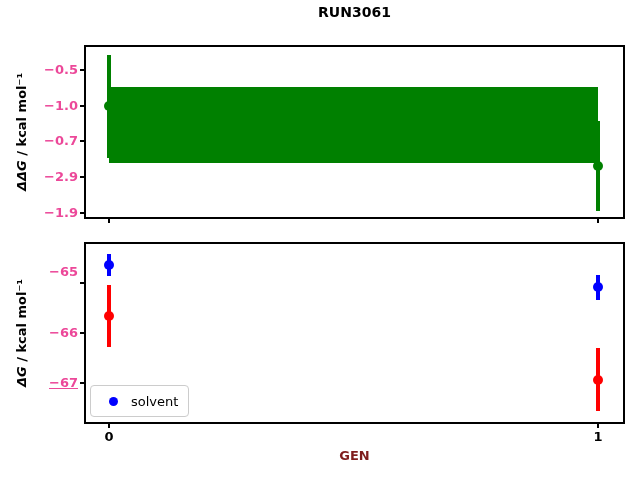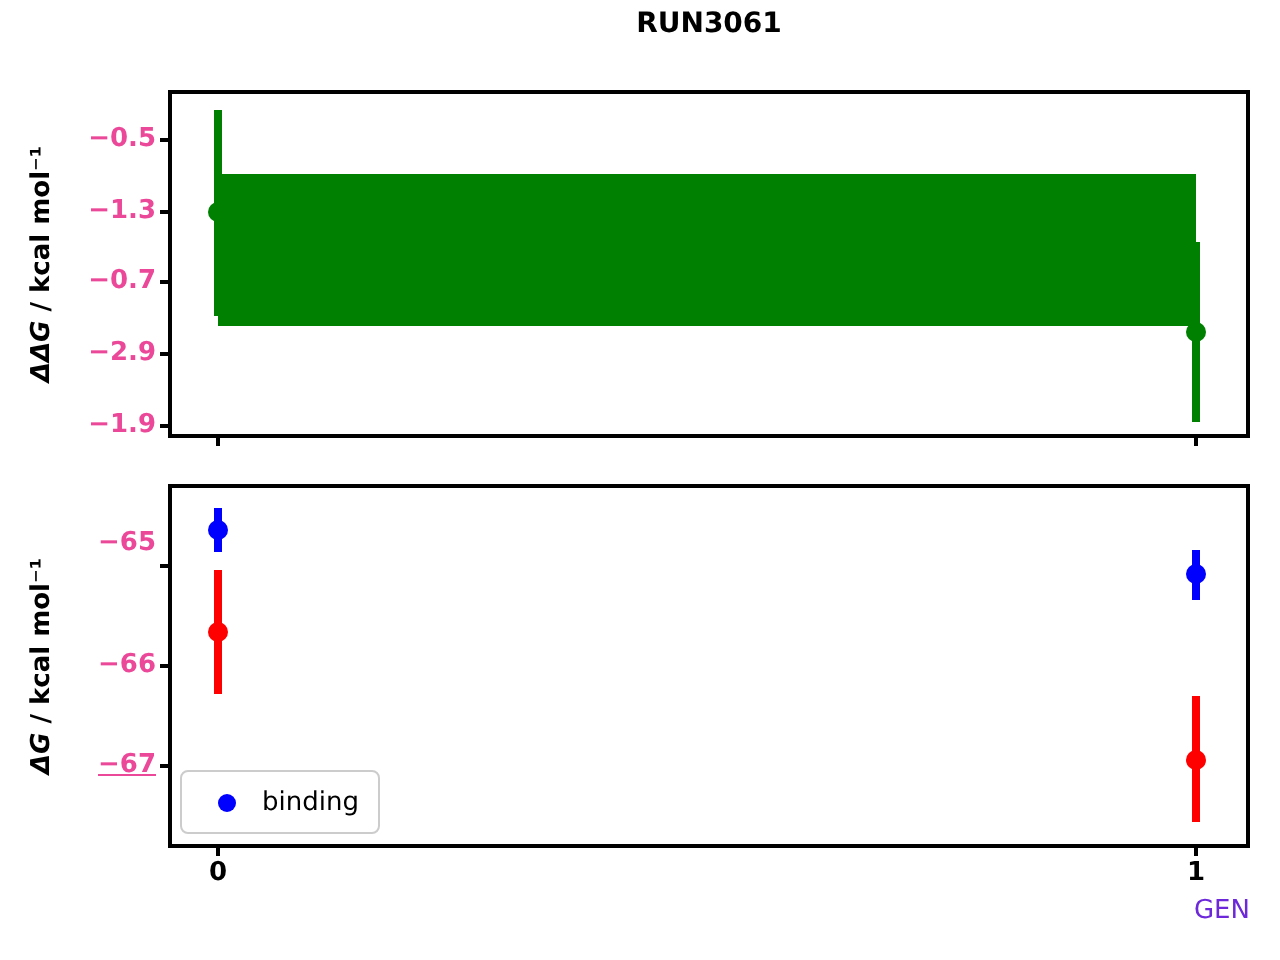--- a/index.html
+++ b/index.html
@@ -17,22 +17,22 @@
     position:absolute; left:84px; top:4px; width:541px; text-align:center;
     font-size:14px; font-weight:bold; color:#000;
   }
   .ylabel {
     position:absolute; transform:translate(-50%,-50%) rotate(-90deg);
     transform-origin:center; font-size:13px; font-weight:bold; color:#000;
     white-space:nowrap;
   }
   .ylabel .math { font-style:italic; }
   .xlabel {
-    position:absolute; left:84px; top:448px; width:541px; text-align:right;
-    font-size:13px; font-weight:normal; color:#6d28d9;
+    position:absolute; left:84px; top:448px; width:541px; text-align:center;
+    font-size:13px; font-weight:bold; color:#7f1d1d;
   }
   
   .ytick { position:absolute; left:-6px; width:4px; height:2px; background:#000; }
   .xtick { position:absolute; width:2px; height:4px; background:#000; }
   .ytick-label {
     position:absolute; left:-58px; width:50px; text-align:right;
     font-size:13px; font-weight:bold; color:#ec4899; line-height:14px;
   }
   .xtick-label {
     position:absolute; width:24px; text-align:center;
@@ -71,38 +71,38 @@
 
   <div id="axes-top" class="axes">
   <div class="band" style="left: 22.9863px; top: 40px; width: 489.071px; height: 75.7143px; background: rgb(0, 128, 0);"></div>
       <div class="errbar" style="left: 21.2363px; top: 7.85714px; width: 3.5px; height: 102.857px; background: rgb(0, 128, 0);"></div>
       <div class="point" style="left: 17.9863px; top: 53.5714px; width: 10px; height: 10px; background: rgb(0, 128, 0);"></div>
       <div class="errbar" style="left: 510.307px; top: 74.2857px; width: 3.5px; height: 90px; background: rgb(0, 128, 0);"></div>
       <div class="point" style="left: 507.057px; top: 114.286px; width: 10px; height: 10px; background: rgb(0, 128, 0);"></div>
       <div class="ytick" style="top: 21.8571px;"></div>
       <div class="ytick-label" style="top: 15.8571px;">−0.5</div>
       <div class="ytick" style="top: 57.5714px;"></div>
-      <div class="ytick-label" style="top: 51.5714px;">−1.3</div>
+      <div class="ytick-label" style="top: 51.5714px;">−1.0</div>
       <div class="ytick" style="top: 93.2857px;"></div>
       <div class="ytick-label" style="top: 87.2857px;">−0.7</div>
       <div class="ytick" style="top: 129px;"></div>
       <div class="ytick-label" style="top: 123px;">−2.9</div>
       <div class="ytick" style="top: 164.714px;"></div>
       <div class="ytick-label" style="top: 158.714px;">−1.9</div>
       <div class="xtick" style="left: 21.9863px; top: 172px;"></div>
       <div class="xtick" style="left: 511.057px; top: 172px;"></div>
     </div>
 
   <div id="axes-bottom" class="axes">
     <div id="legend-bottom" class="legend">
       <div class="legend-row">
         <span class="legend-marker-cell">
           <span class="legend-dot" style="background:#0000ff;"></span>
         </span>
-        <span class="legend-label">binding</span>
+        <span class="legend-label">solvent</span>
       </div>
     </div>
   <div class="errbar" style="left: 21.2363px; top: 9.5px; width: 3.5px; height: 22.5px; background: rgb(0, 0, 255);"></div>
       <div class="point" style="left: 17.9863px; top: 15.5px; width: 10px; height: 10px; background: rgb(0, 0, 255);"></div>
       <div class="errbar" style="left: 510.307px; top: 30.5px; width: 3.5px; height: 25.5px; background: rgb(0, 0, 255);"></div>
       <div class="point" style="left: 507.057px; top: 37.5px; width: 10px; height: 10px; background: rgb(0, 0, 255);"></div>
       <div class="errbar" style="left: 21.2363px; top: 41px; width: 3.5px; height: 61.5px; background: rgb(255, 0, 0);"></div>
       <div class="point" style="left: 17.9863px; top: 66.5px; width: 10px; height: 10px; background: rgb(255, 0, 0);"></div>
       <div class="errbar" style="left: 510.307px; top: 104px; width: 3.5px; height: 62.5px; background: rgb(255, 0, 0);"></div>
       <div class="point" style="left: 507.057px; top: 131px; width: 10px; height: 10px; background: rgb(255, 0, 0);"></div>

